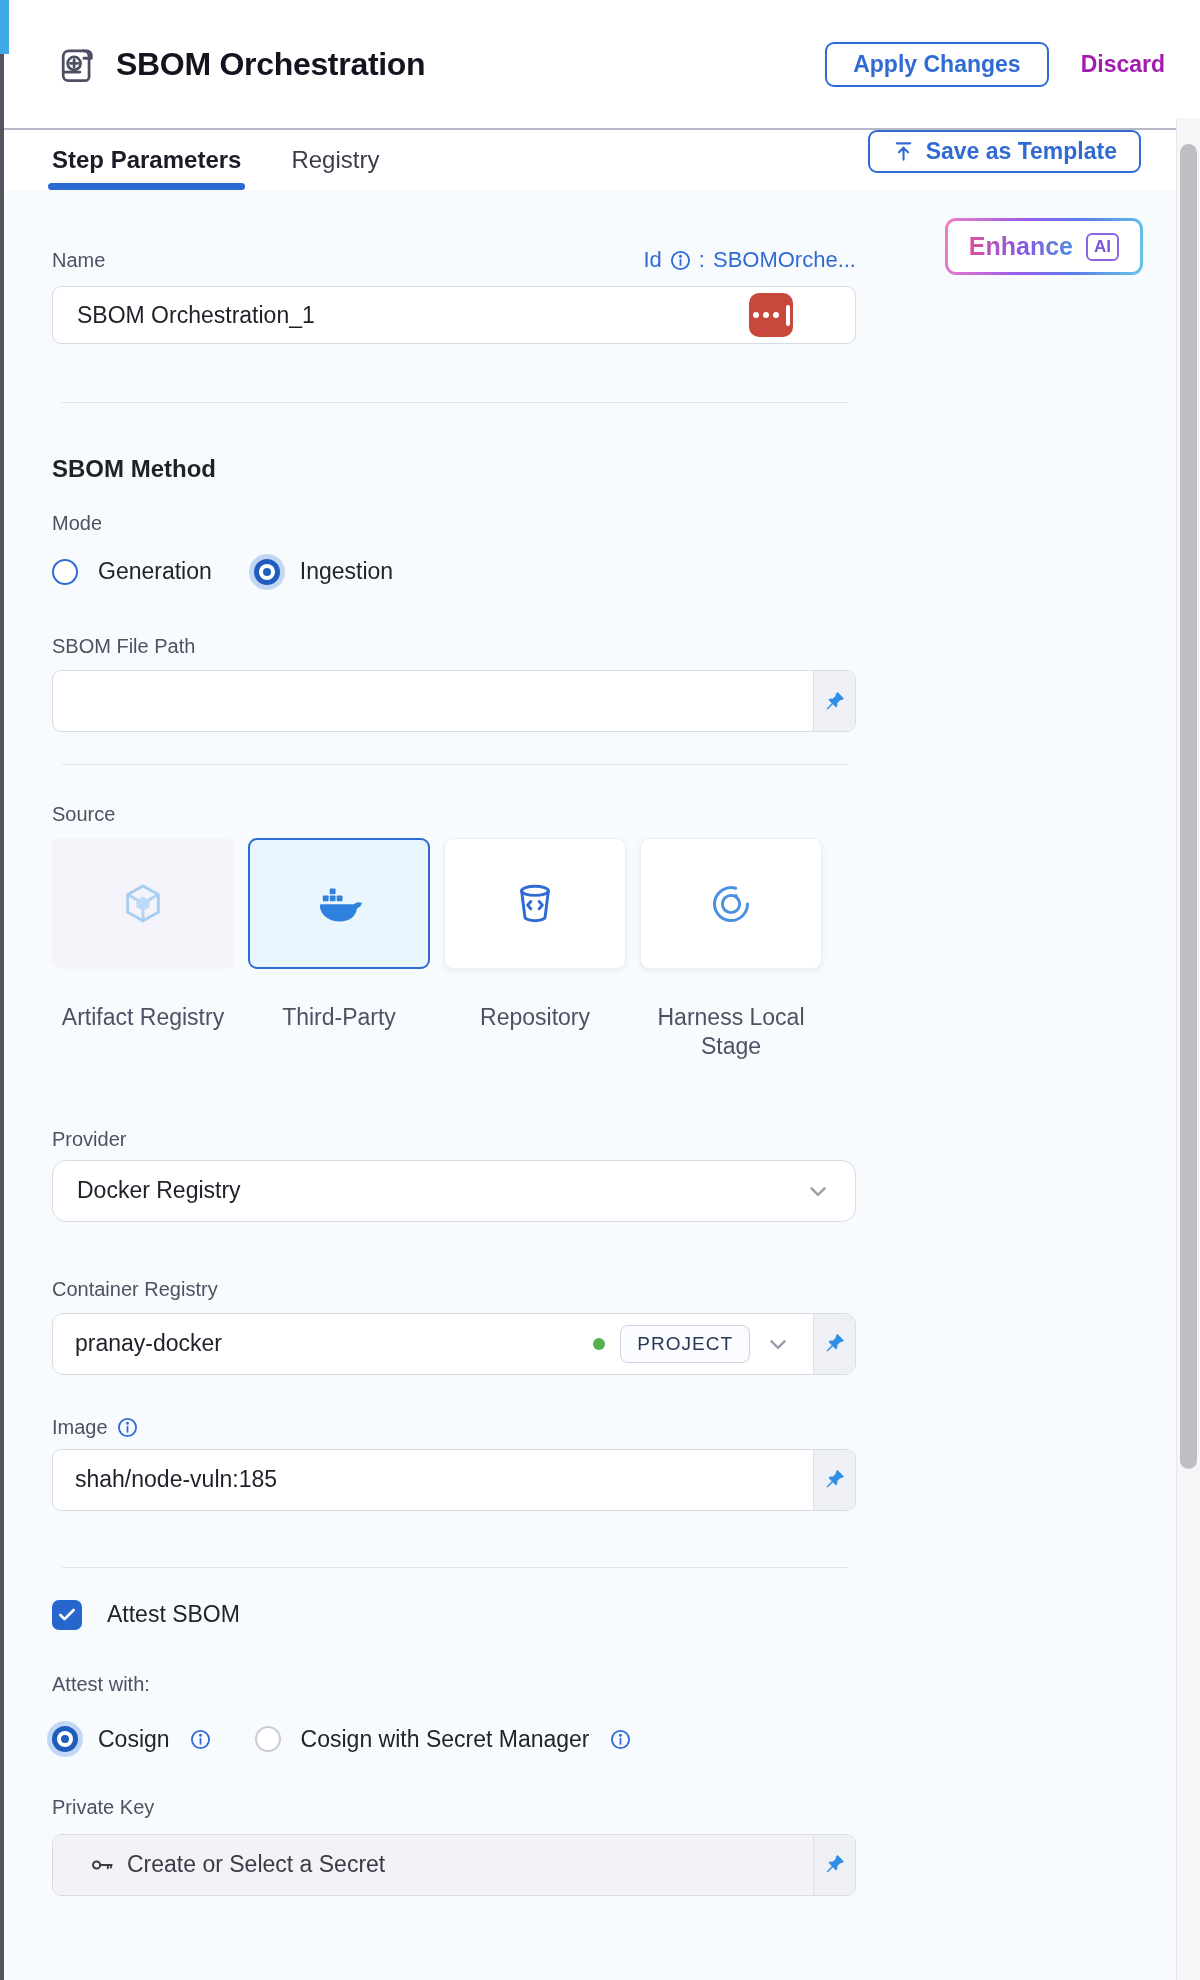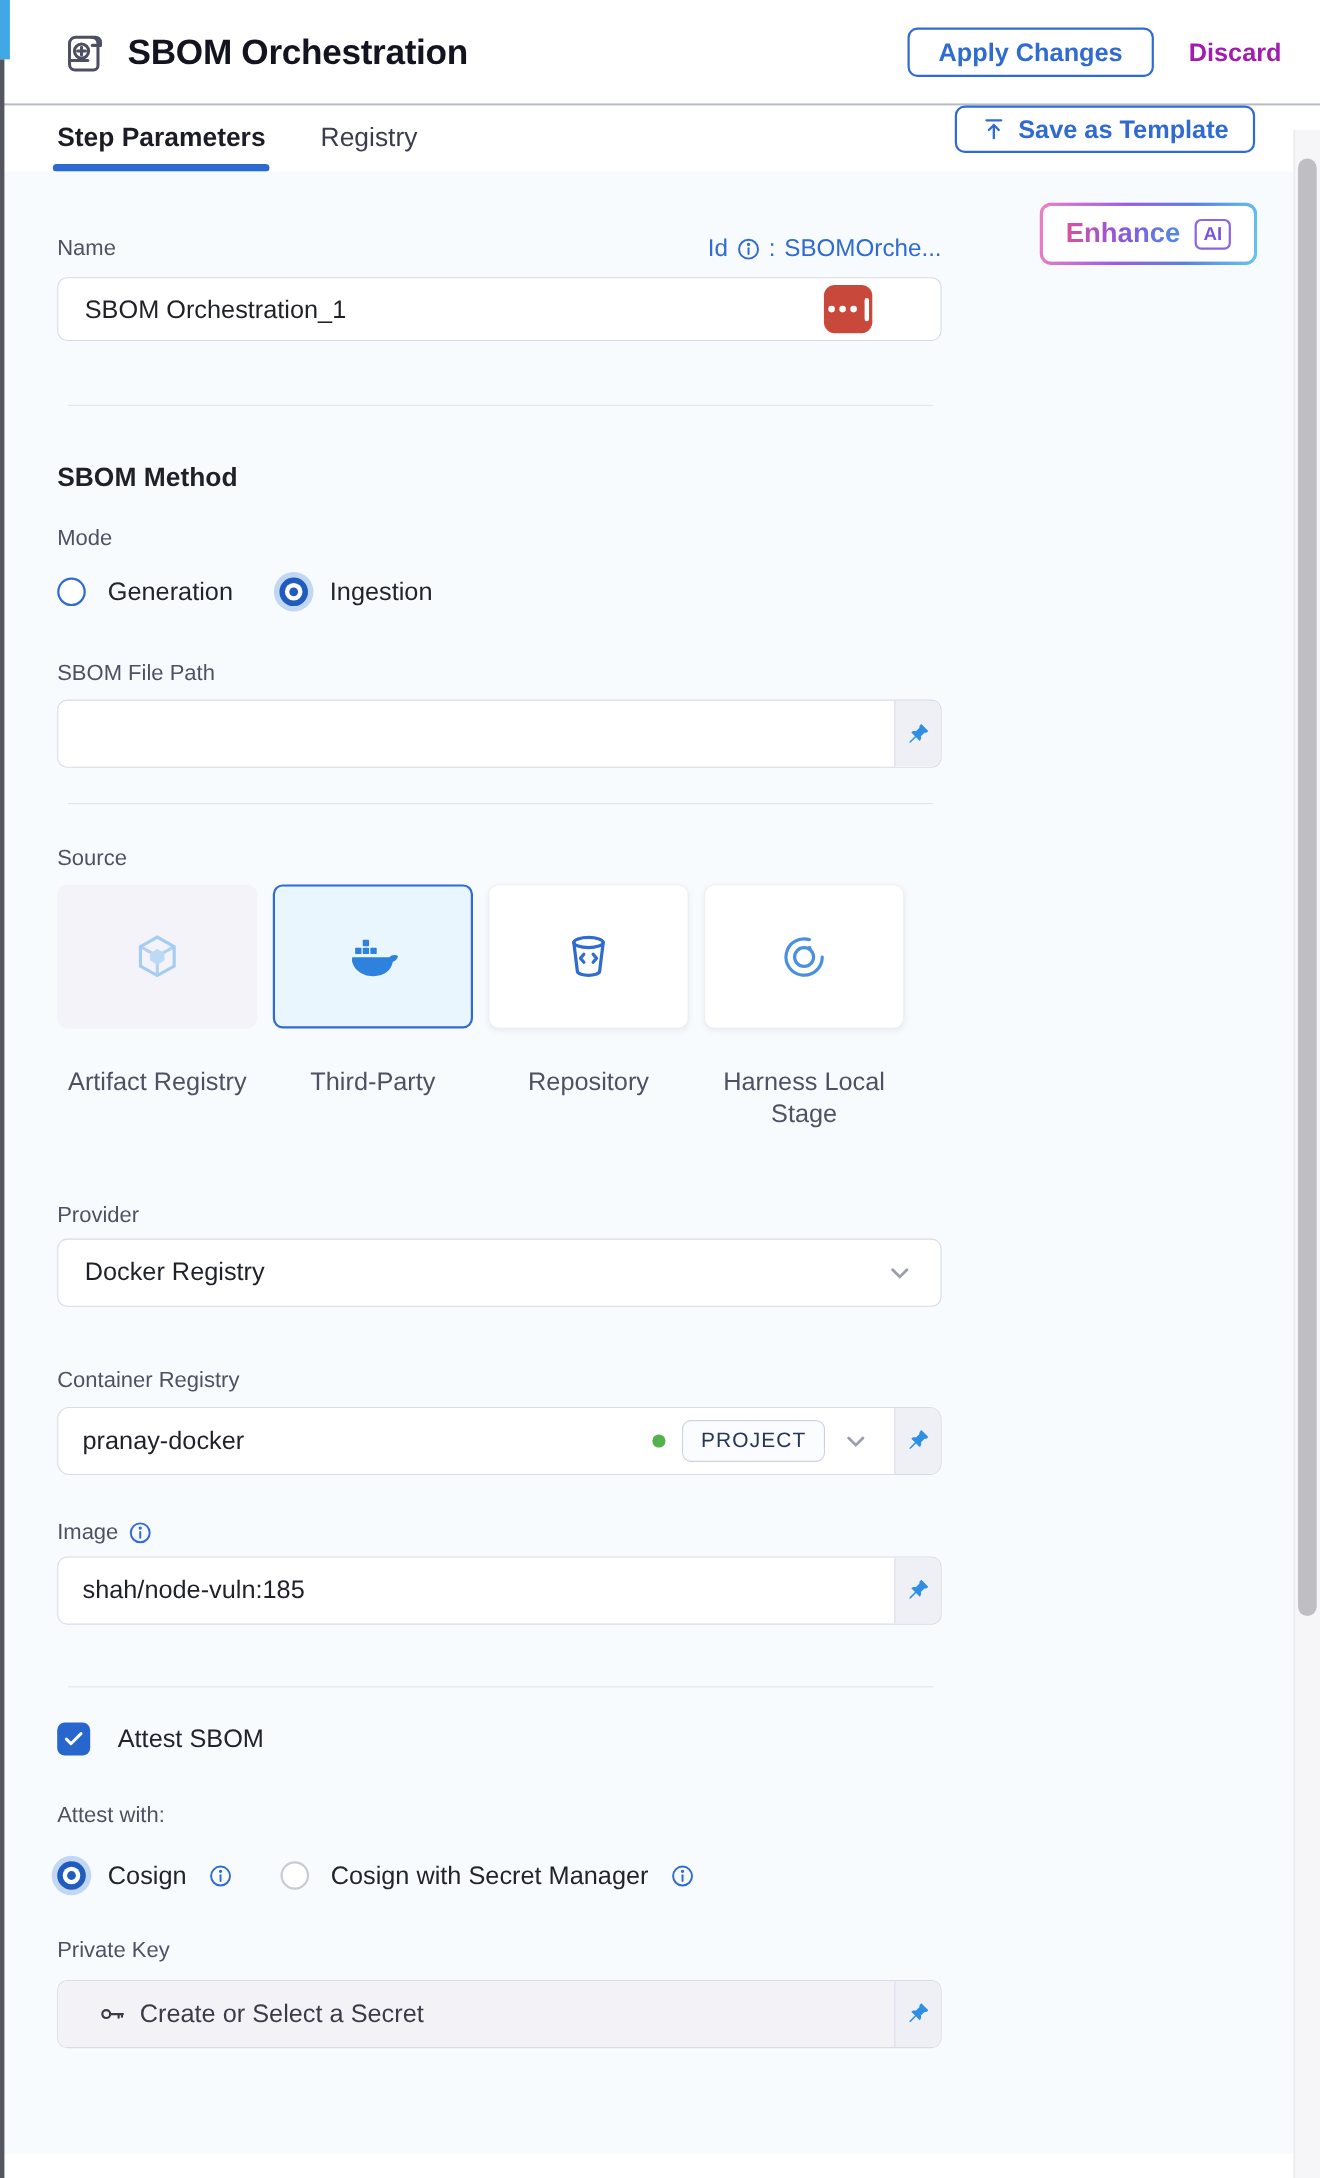--- a/index.html
+++ b/index.html
@@ -11,21 +11,21 @@
   }
   
   .accent-blue { position:absolute; left:0; top:0; width:9px; height:54px; background:#41a8e6; z-index:9; }
   .accent-dark { position:absolute; left:0; top:54px; width:4px; bottom:0; background:#54555f; z-index:9; }
 
   
   .scroll-track { position:absolute; right:0; top:118px; width:24px; height:1862px; background:#f6f6f8; border-left:1px solid #e8e8ec; z-index:8; }
   .scroll-thumb { position:absolute; left:3px; top:26px; width:17px; height:1325px; background:#bebec3; border-radius:9px; }
 
   
-  header { height:96px; display:flex; align-items:center; padding:0 35px 0 54px; border-bottom:2px solid #b5b8c7; background:#fff; }
+  header { height:130px; display:flex; align-items:center; padding:0 35px 0 54px; border-bottom:2px solid #b5b8c7; background:#fff; }
   .title-icon { width:46px; height:46px; margin-right:16px; flex:0 0 auto; }
   h1 { font-size:32px; font-weight:700; color:#141420; letter-spacing:-.3px; }
   .header-actions { margin-left:auto; display:flex; align-items:center; gap:32px; }
   .btn-apply { height:45px; padding:0 26px; border:2px solid #2f6bd3; border-radius:9px; background:#fff; color:#2f6bd3; font-size:23px; font-weight:700; display:flex; align-items:center; cursor:pointer; font-family:inherit; }
   .link-discard { color:#a21caf; font-size:23px; font-weight:700; cursor:pointer; }
 
   
   .tabbar { height:60px; background:#fff; display:flex; align-items:stretch; padding:0 59px 0 50px; }
   .tab { position:relative; display:flex; align-items:center; padding:0 2px; margin-right:46px; font-size:24px; color:#3c3d4c; cursor:pointer; }
   .tab.active { font-weight:700; color:#1c1c26; }
@@ -98,21 +98,21 @@
   .mt-div1 { margin-top:58px; }
   .mt-method { margin-top:52px; }
   .mt-mode { margin-top:29px; }
   .mt-radios { margin-top:23px; }
   .mt-fp-label { margin-top:50px; }
   .mt-fp { margin-top:12px; }
   .mt-div2 { margin-top:32px; }
   .mt-source { margin-top:38px; }
   .mt-cards { margin-top:12px; }
   .mt-provider { margin-top:66px; }
-  .mt-select { margin-top:9px; }
+  .mt-select { margin-top:9px;border-radius:14px; }
   .mt-cr { margin-top:56px; }
   .mt-cr-input { margin-top:12px;border-radius:11px; }
   .mt-image { margin-top:41px; }
   .mt-image-input { margin-top:10px; }
   .mt-div3 { margin-top:56px; }
   .mt-attest { margin-top:56px; }
   .mt-check { margin-top:32px; }
   .mt-attestwith { margin-top:43px; }
   .mt-radios2 { margin-top:30px; }
   .mt-pk { margin-top:43px; }

